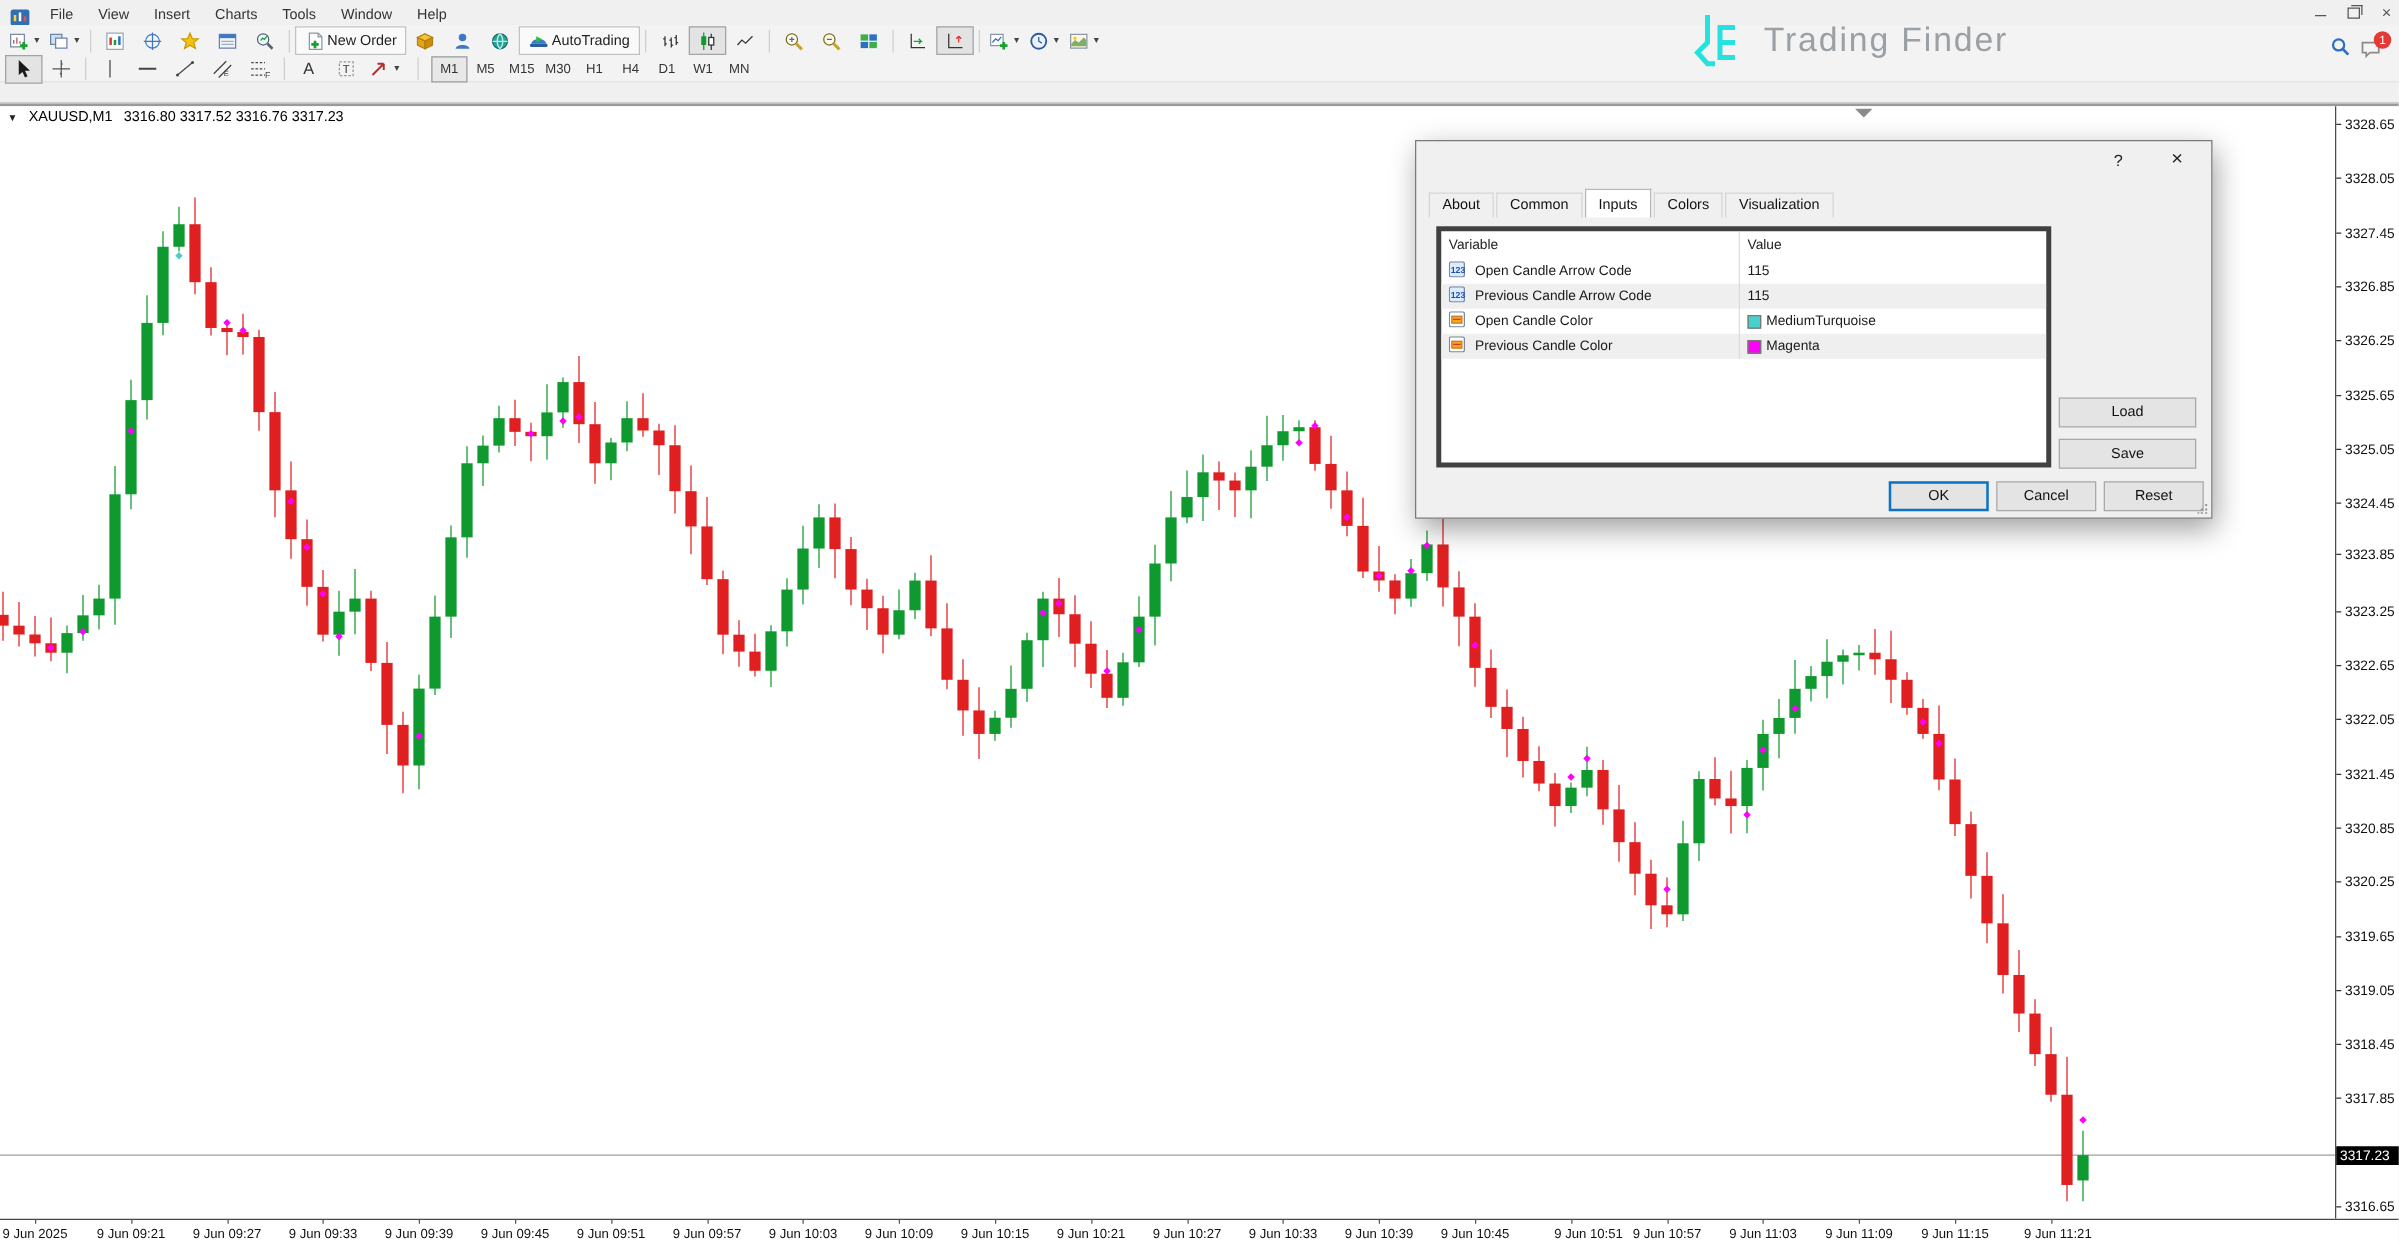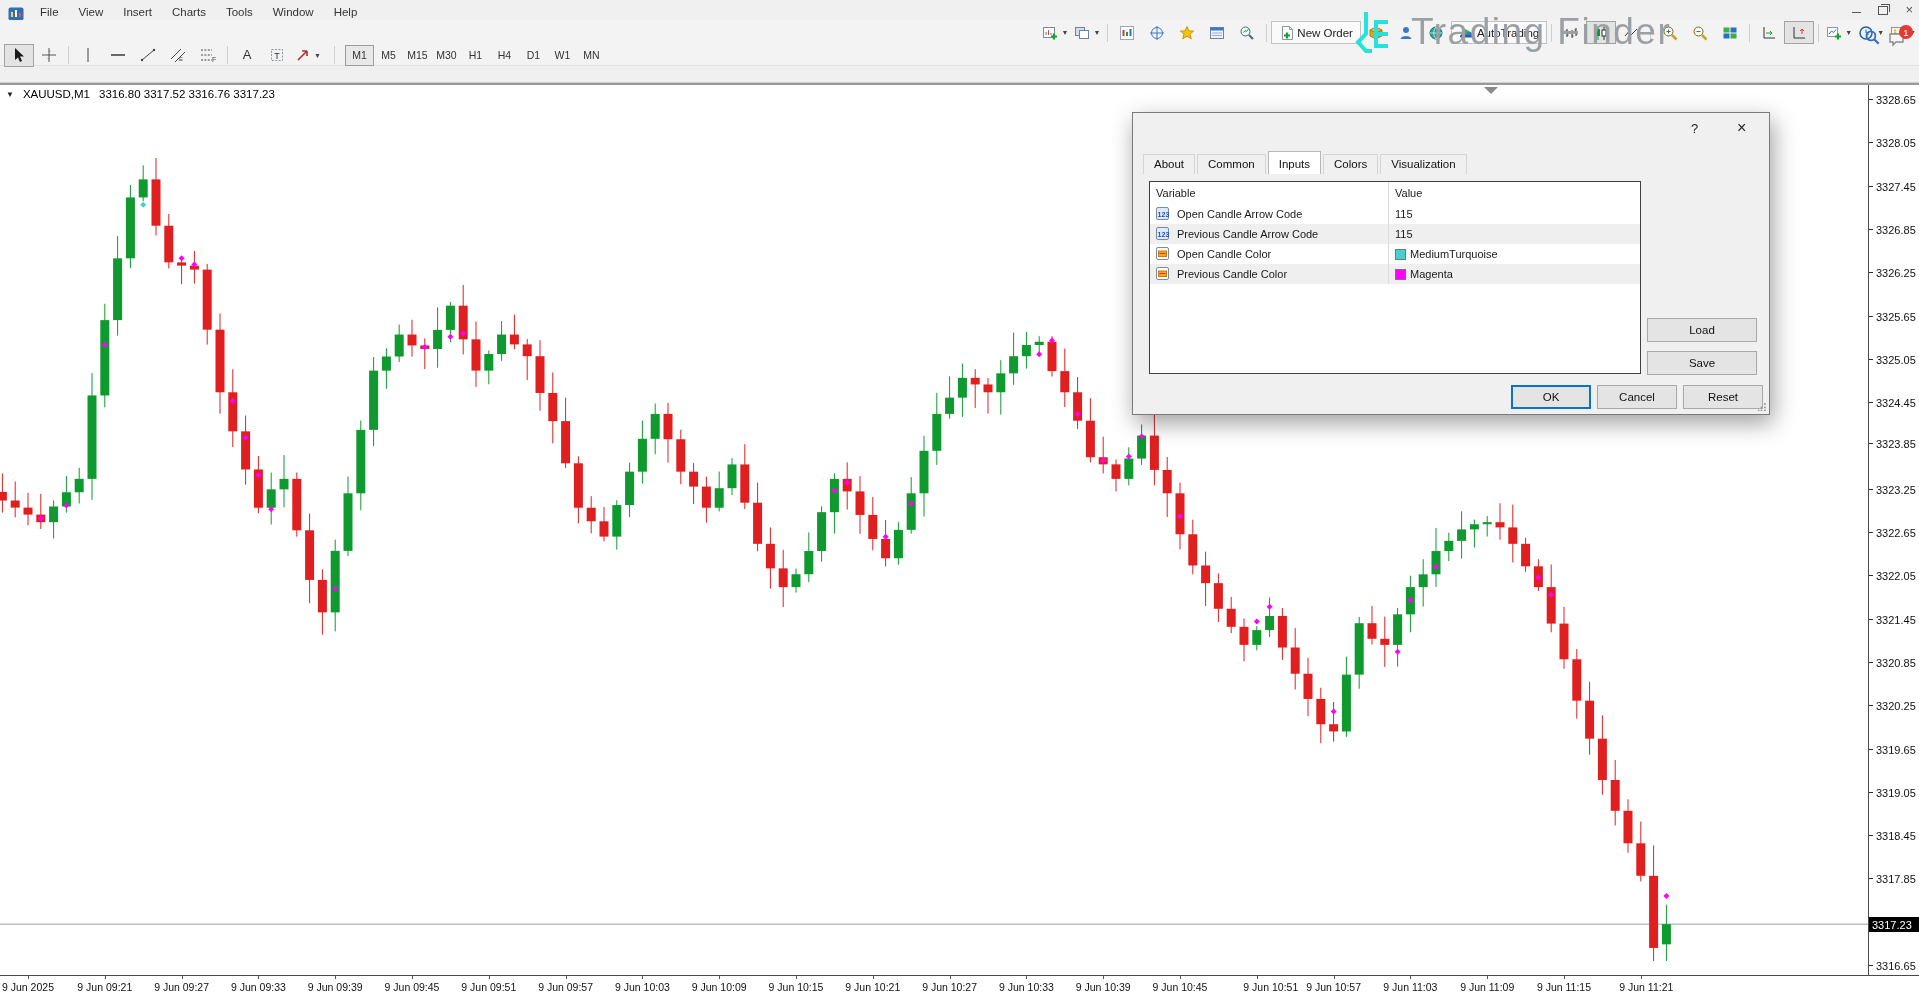--- a/index.html
+++ b/index.html
@@ -10,40 +10,40 @@
             display:flex;align-items:flex-end;font-size:11.5px;color:#333;}
   .app-icon{width:16px;height:14px;margin:0 6px 0 8px;display:inline-block;}
   .menu-item{padding:2px 10px;cursor:default;}
   #win-controls{position:absolute;right:6px;top:0;height:20px;display:flex;align-items:center;gap:17px;color:#555;}
   .wc-min{width:9px;border-bottom:1px solid #555;height:5px;display:inline-block;}
   .wc-restore{width:8px;height:7px;border:1px solid #555;display:inline-block;position:relative;background:#f0f0f0;}
   .wc-restore:before{content:"";position:absolute;left:2px;top:-3px;width:8px;height:7px;border:1px solid #555;border-bottom:none;border-left:none;}
   .wc-close{font-size:13px;line-height:12px;}
   
   .tb{position:absolute;left:0;width:1919px;background:#f3f3f3;display:flex;align-items:center;}
-  #tb1{top:20px;height:25px;justify-content:flex-end;}
+  #tb1{top:20px;height:25px;}
   #tb2{top:45px;height:20px;border-bottom:1px solid #e2e2e2;}
   .sep{width:1px;height:18px;background:#cfcfcf;margin:0 4px;flex:0 0 auto;}
   .tbtn{height:21px;min-width:24px;padding:0 2px;display:flex;align-items:center;justify-content:center;gap:2px;
         border:1px solid transparent;flex:0 0 auto;font-size:11.5px;color:#222;}
   .tbtn.pressed{background:#e3e3e3;border-color:#a3a3a3;}
   .tbtn.labeled{padding:0 7px;border:1px solid #c2c2c2;background:#fafafa;}
   .caret{font-size:7px;color:#444;margin-left:1px;}
   .ic{width:16px;height:16px;display:block;}
   .glyph{font-size:13px;line-height:16px;color:#333;}
   .tf-btn{height:19px;min-width:27px;display:flex;align-items:center;justify-content:center;
           font-size:10.5px;color:#333;border:1px solid transparent;flex:0 0 auto;}
   .tf-btn.active{background:#e8e8e8;border-color:#9c9c9c;}
   
   #hdr-search{position:absolute;left:1864px;top:29px;}
   #hdr-notif{position:absolute;left:1888px;top:31px;}
   #notif-badge{position:absolute;left:1899px;top:25px;width:14px;height:14px;border-radius:50%;
                background:#e53935;color:#fff;font-size:9.5px;display:flex;align-items:center;justify-content:center;}
   #watermark{position:absolute;left:1352px;top:8px;display:flex;align-items:center;gap:13px;z-index:3;}
-  #watermark .wm-text{font-size:37px;color:#9aa0a4;letter-spacing:1.5px;font-weight:400;}
+  #watermark .wm-text{font-size:27px;color:#9aa0a4;letter-spacing:1.5px;font-weight:400;}
   
   #chart-border{position:absolute;left:0;top:82px;width:1919px;height:3px;background:#9a9a9a;
                 border-top:1px solid #cfcfcf;box-sizing:border-box;}
   #plot-bg{position:absolute;left:0;top:85px;width:1868px;height:890px;background:#ffffff;}
   #plot-svg{position:absolute;left:0;top:85px;}
   #symbol-header{position:absolute;left:6px;top:88px;font-size:11.5px;color:#000;display:flex;gap:9px;align-items:center;}
   #symbol-caret{font-size:8px;color:#222;}
   #shift-marker{position:absolute;left:1484px;top:87px;width:0;height:0;
                 border-left:7px solid transparent;border-right:7px solid transparent;border-top:7px solid #8a8a8a;}
   #y-axis{position:absolute;left:1868px;top:85px;width:51px;height:890px;background:#fff;border-left:1px solid #4a4a4a;box-sizing:border-box;}
@@ -59,21 +59,21 @@
           border:1px solid #7a7a7a;box-shadow:3px 8px 22px rgba(0,0,0,.38);box-sizing:border-box;z-index:5;}
   #dlg-titlebar{position:absolute;left:0;top:0;right:0;height:32px;background:#fff;display:flex;align-items:center;
                 padding-left:12px;font-size:12px;color:#000;}
   #dlg-help{position:absolute;left:558px;top:8px;font-size:13px;color:#222;}
   #dlg-close{position:absolute;left:604px;top:6px;font-size:16px;color:#222;}
   #dlg-tabs{position:absolute;left:10px;top:37px;height:24px;display:flex;align-items:flex-end;}
   .tab{padding:3px 10px 4px;font-size:11.5px;color:#111;background:#f0f0f0;border:1px solid #d5d5d5;
        border-bottom:none;margin-right:2px;}
   .tab.active{background:#fff;border-color:#b7b7b7;padding-top:6px;}
   #dlg-table{position:absolute;left:16px;top:68px;width:492px;height:193px;background:#fff;
-             border:1px solid #404040;box-sizing:border-box;font-size:11px;overflow:hidden;}
+             border:4px solid #404040;box-sizing:border-box;font-size:11px;overflow:hidden;}
   .trow{display:flex;height:20px;align-items:center;}
   .trow.hdr{height:22px;color:#222;}
   .trow.alt{background:#efefef;}
   .tc-var{width:239px;height:100%;display:flex;align-items:center;gap:6px;padding-left:6px;
           border-right:1px solid #dcdcdc;box-sizing:border-box;}
   .tc-val{flex:1;height:100%;display:flex;align-items:center;gap:4px;padding-left:6px;}
   .swatch{width:11px;height:11px;border:1px solid #777;box-sizing:border-box;}
   .btn{position:absolute;width:110px;height:24px;background:#e4e4e4;border:1px solid #a9a9a9;
        font-size:11.5px;color:#111;display:flex;align-items:center;justify-content:center;box-sizing:border-box;}
   #btn-load{left:514px;top:205px;}

